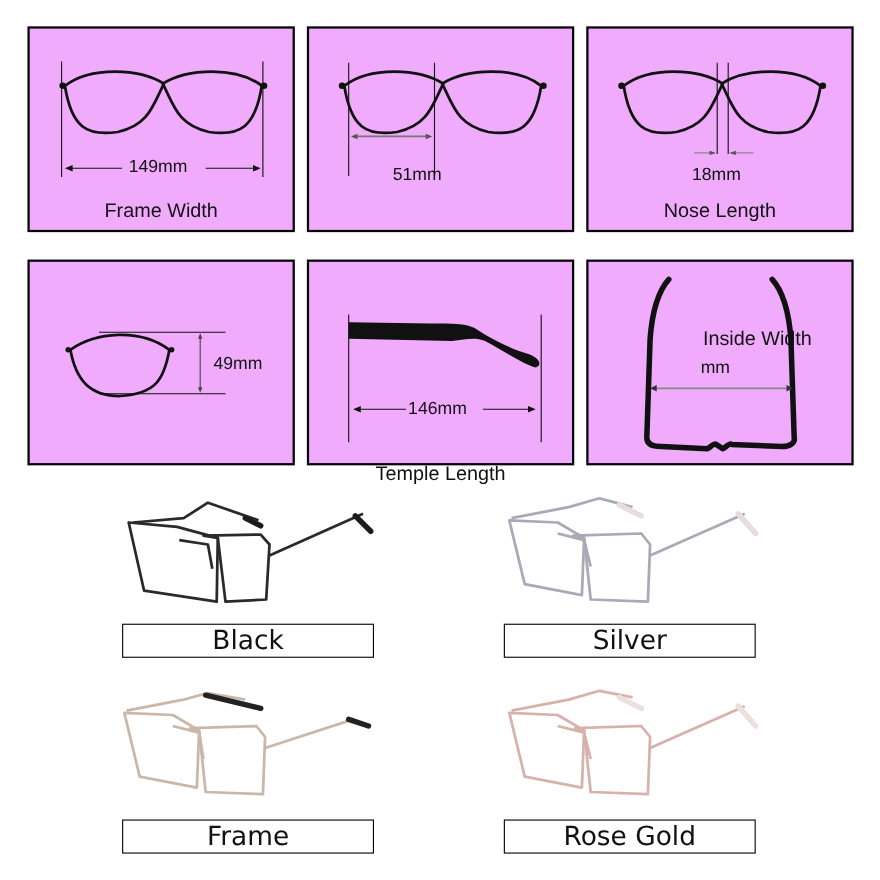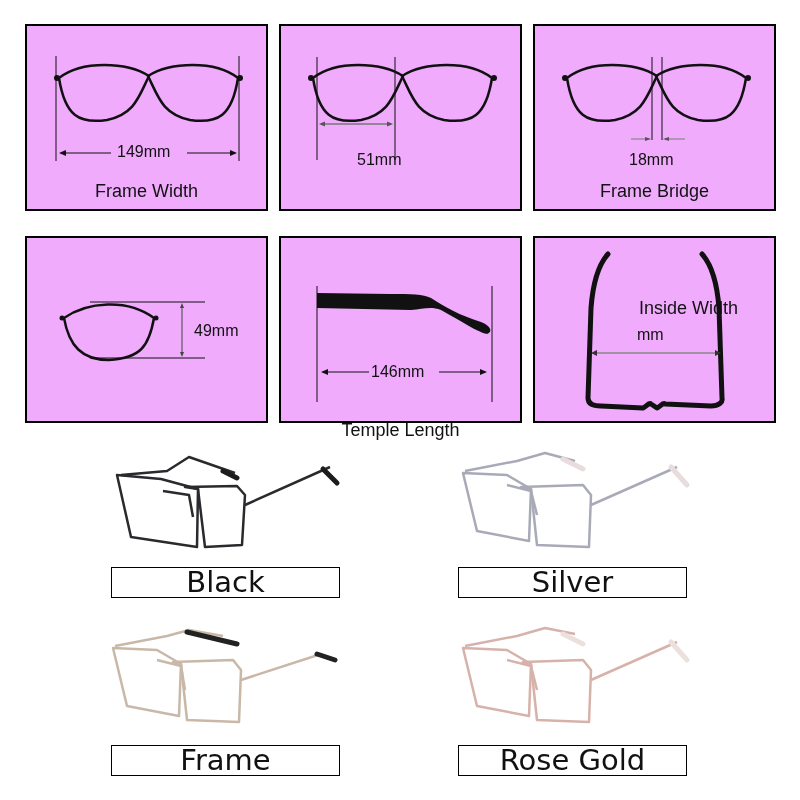--- a/index.html
+++ b/index.html
@@ -32,21 +32,21 @@
   .product { position: absolute; }
   .product svg { position: absolute; left: 0; top: 0; }
 
   .color-label {
     position: absolute;
     border: 1.5px solid #000;
     width: 229px;
     height: 31px;
     text-align: center;
     font-family: "DejaVu Sans", sans-serif;
-    font-size: 29px;
+    font-size: 24px;
     line-height: 28px;
     color: #111;
     background: #fff;
   }
 </style>
 </head>
 <body>
 
 <div class="panel" style="left:25px;top:24px;">
   <svg width="243" height="187">
@@ -93,21 +93,21 @@
     <circle cx="30" cy="52" r="3" fill="#111"></circle>
       <circle cx="213" cy="52" r="3" fill="#111"></circle>
     <line x1="117" y1="31" x2="117" y2="114" stroke="#111" stroke-width="1"></line>
     <line x1="127" y1="31" x2="127" y2="114" stroke="#111" stroke-width="1"></line>
     <line x1="96" y1="113" x2="114" y2="113" stroke="#888" stroke-width="1.2"></line>
     <polygon points="116,113 110,111 110,115" fill="#555"></polygon>
     <line x1="130" y1="113" x2="150" y2="113" stroke="#888" stroke-width="1.2"></line>
     <polygon points="128,113 134,111 134,115" fill="#555"></polygon>
   </svg>
   <span class="meas" style="left:94px;top:125px;">18mm</span>
-  <span class="panel-label" style="top:155px;">Frame Bridge</span>
+  <span class="panel-label" style="top:155px;">Nose Length</span>
 </div>
 
 <div class="panel" style="left:25px;top:236px;padding-left:40px;">
   <svg width="243" height="187">
     <path d="M37 80 C60 64,100 60,127 80 C122 108,114 120,82 122 C55 122,42 108,37 80 Z" fill="none" stroke="#111" stroke-width="2.5"></path>
     <circle cx="35" cy="80" r="2.5" fill="#111"></circle>
       <circle cx="129" cy="80" r="2.5" fill="#111"></circle>
     <line x1="63" y1="64" x2="178" y2="64" stroke="#111" stroke-width="1"></line>
     <line x1="63" y1="120" x2="178" y2="120" stroke="#111" stroke-width="1"></line>
     <line x1="155" y1="67" x2="155" y2="117" stroke="#444" stroke-width="1"></line>

